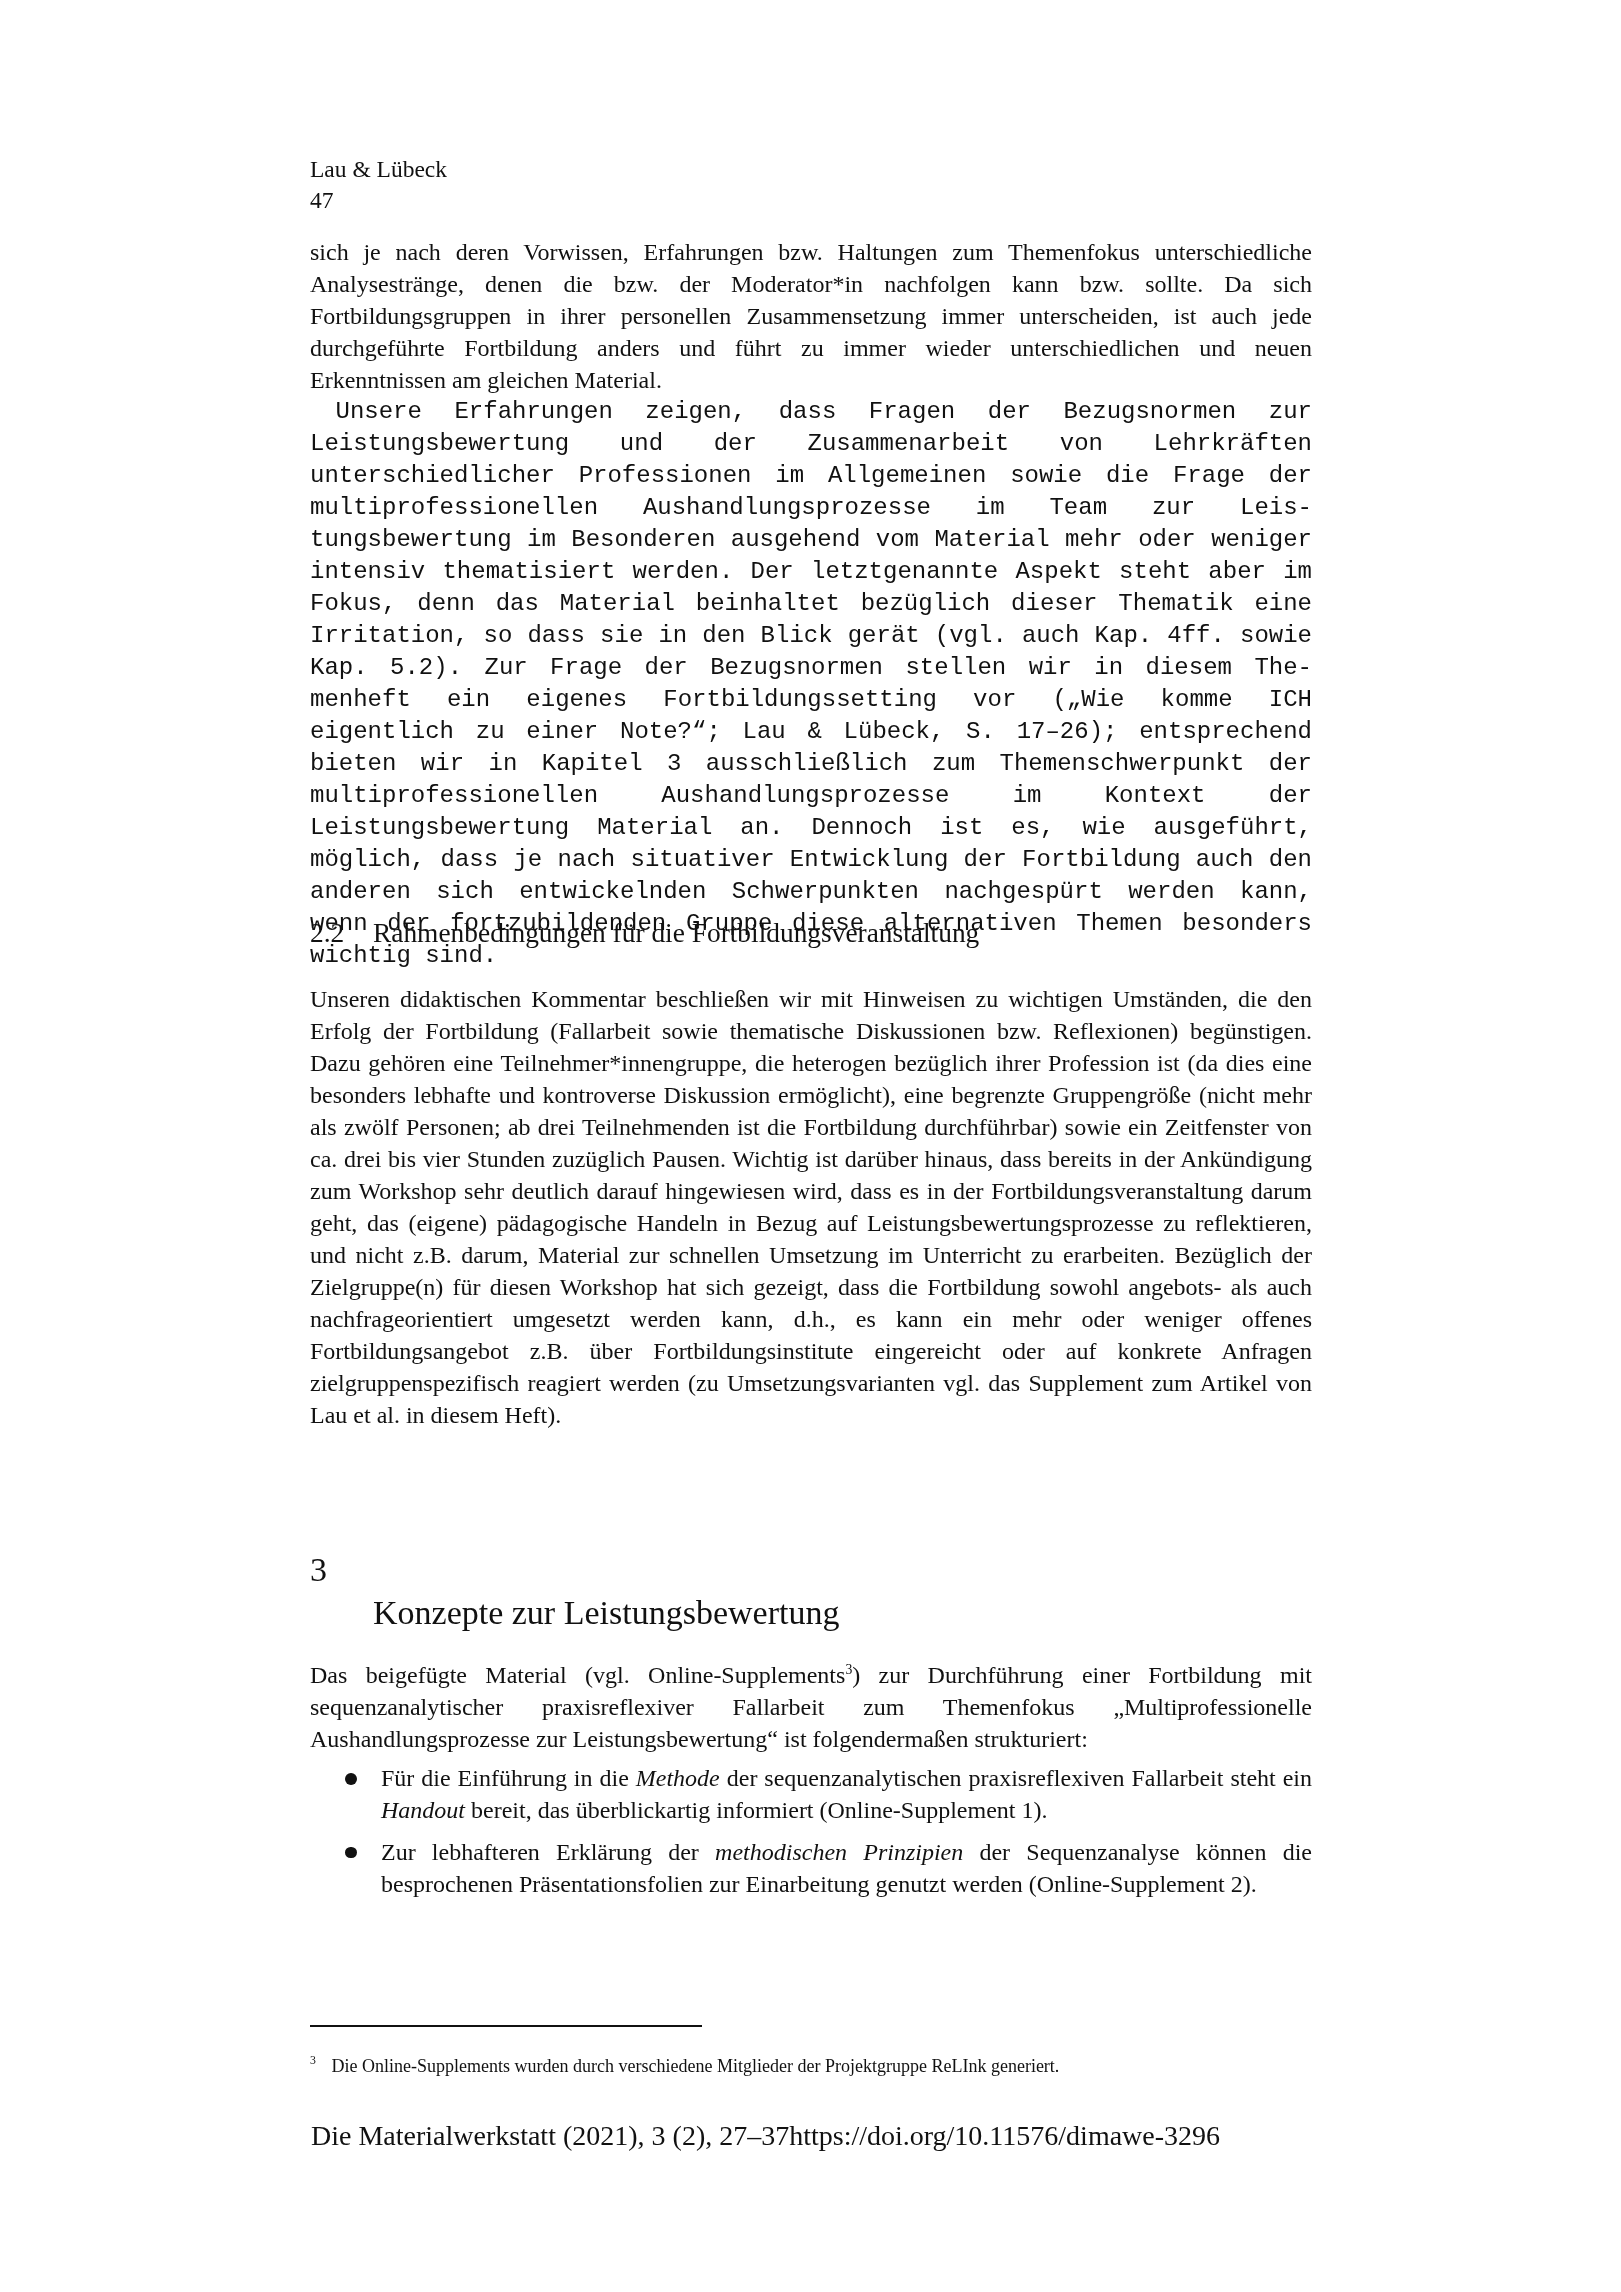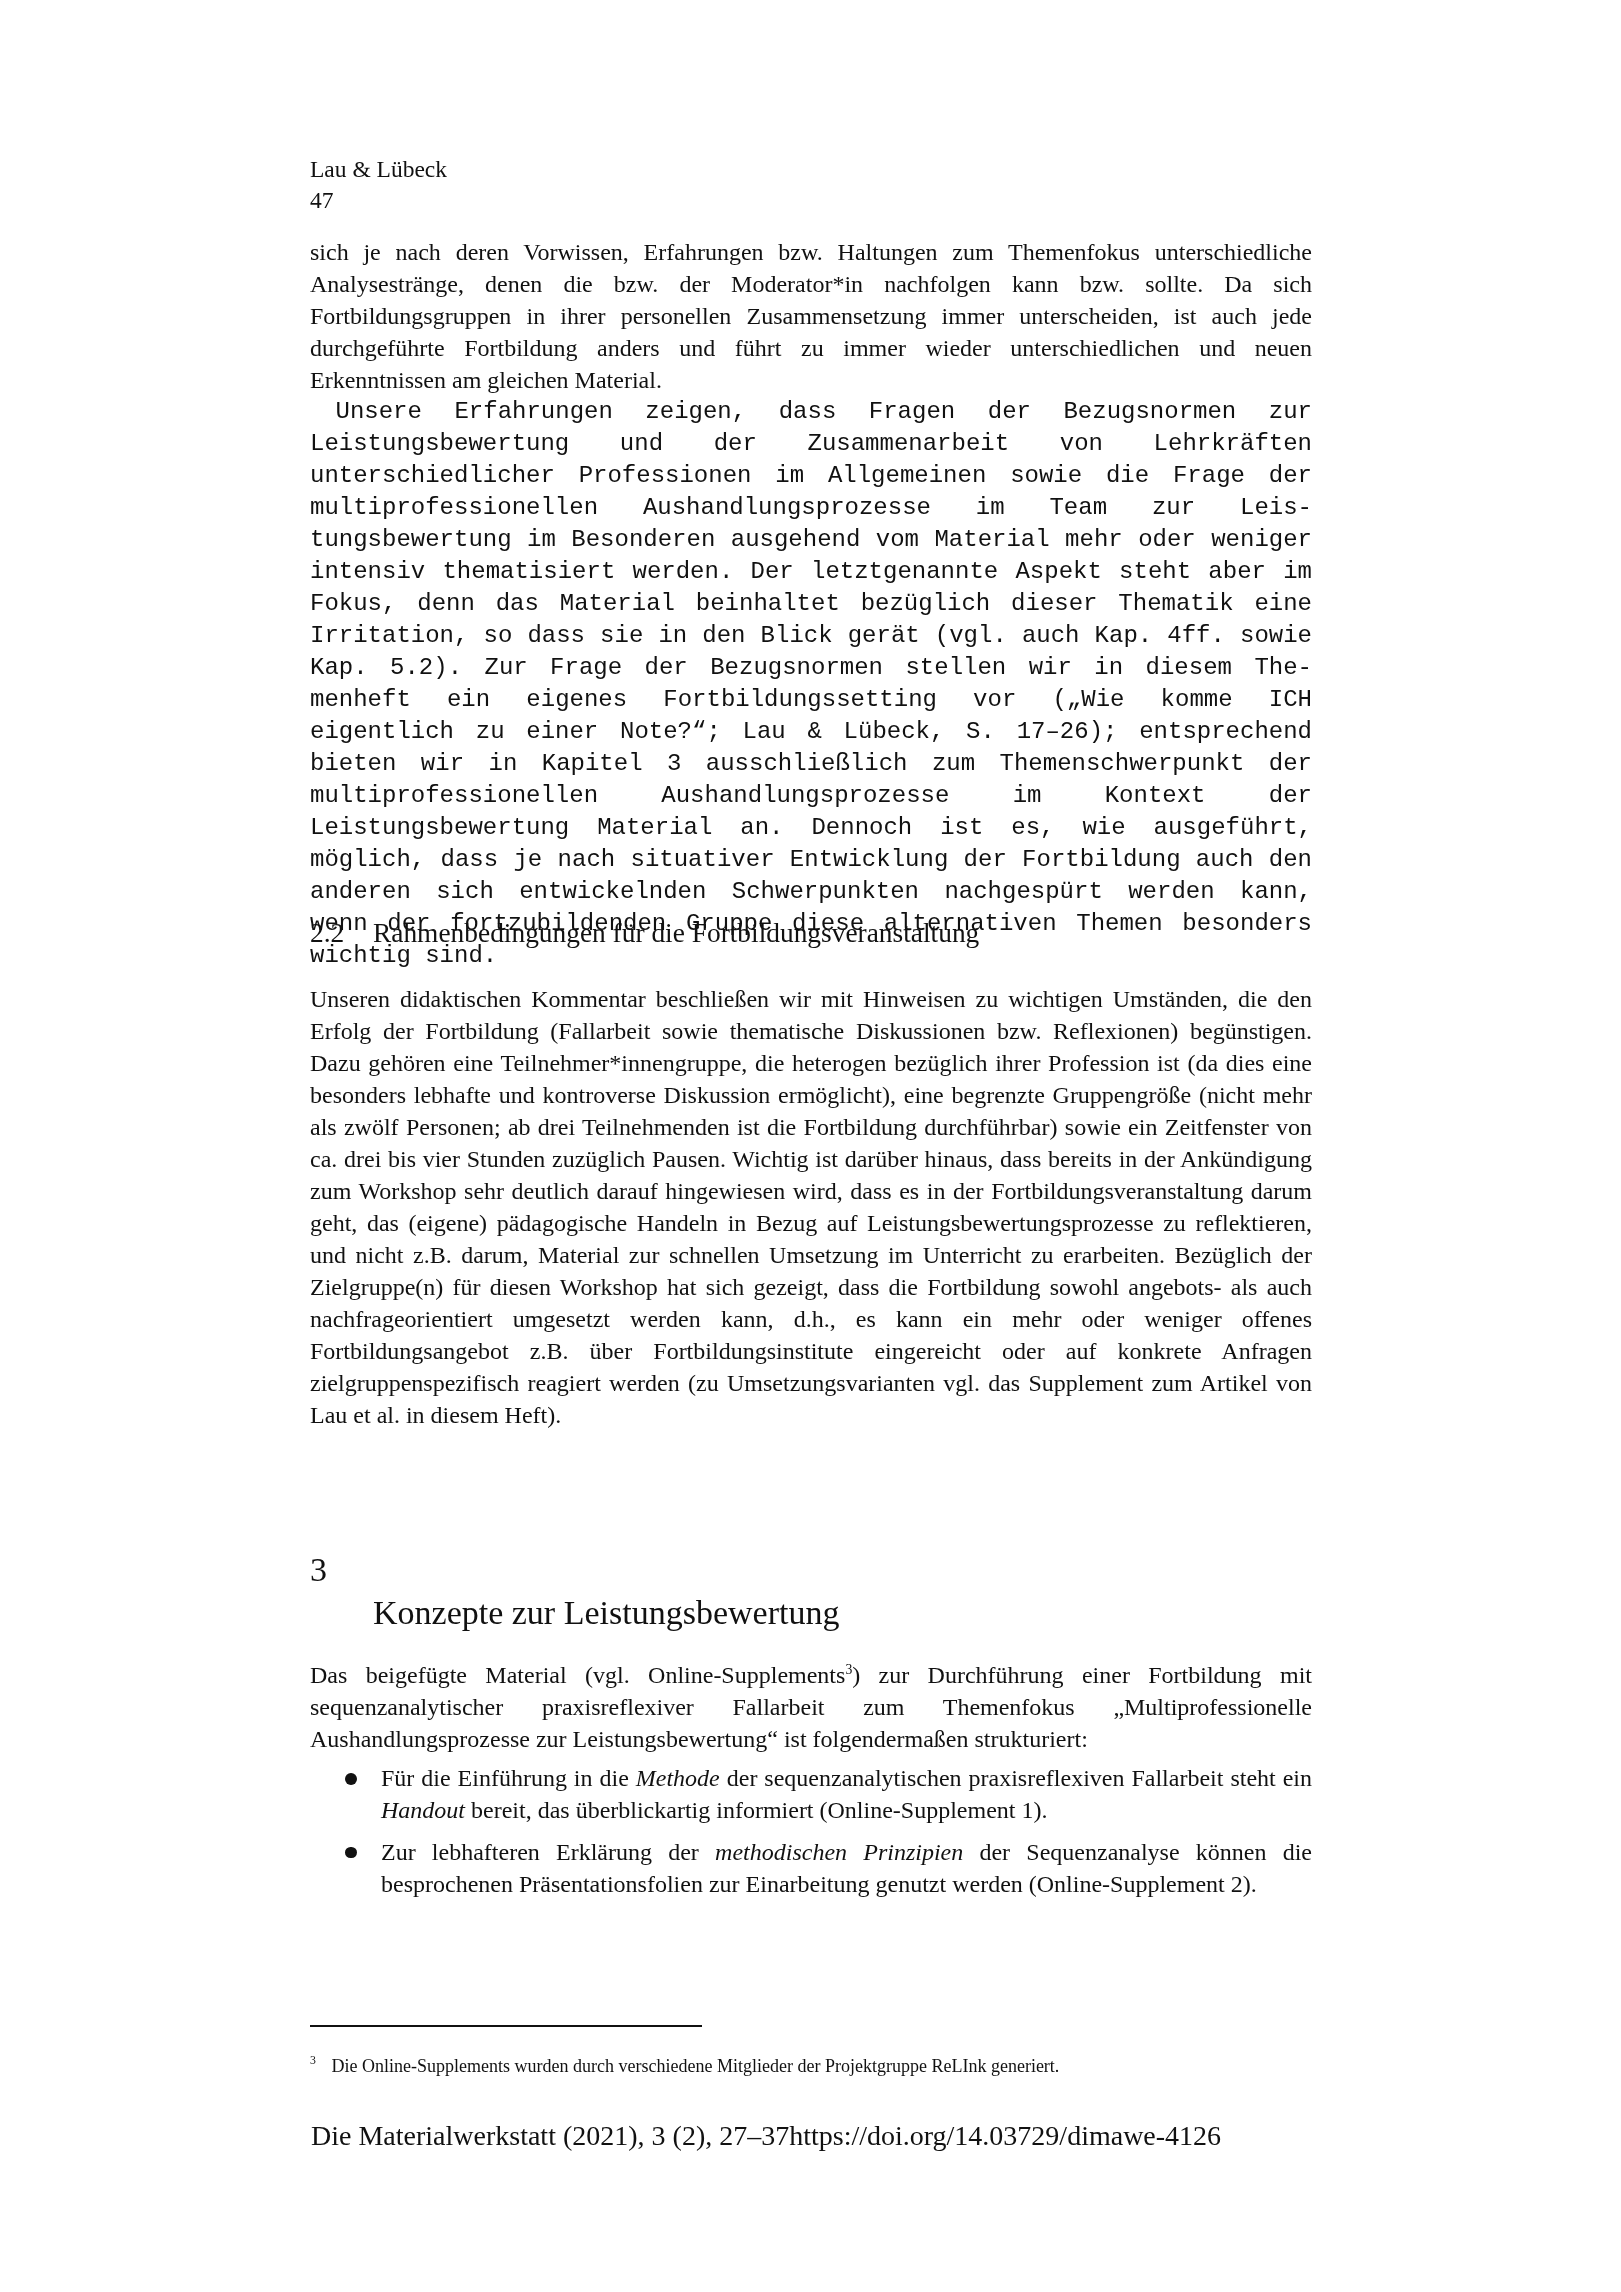--- a/index.html
+++ b/index.html
@@ -104,17 +104,17 @@
 
   <div class="fn-rule"></div>
 
   <div class="footnote">
     <span class="fn-num">3</span>
     <span>Die Online-Supplements wurden durch verschiedene Mitglieder der Projektgruppe ReLInk generiert.</span>
   </div>
 
   <div class="footer">
     <span>Die Materialwerkstatt (2021), 3 (2), 27–37</span>
-    <span>https://doi.org/14.03729/dimawe-4126</span>
+    <span>https://doi.org/10.11576/dimawe-3296</span>
   </div>
 
 </div>
 
 
 </body></html>

